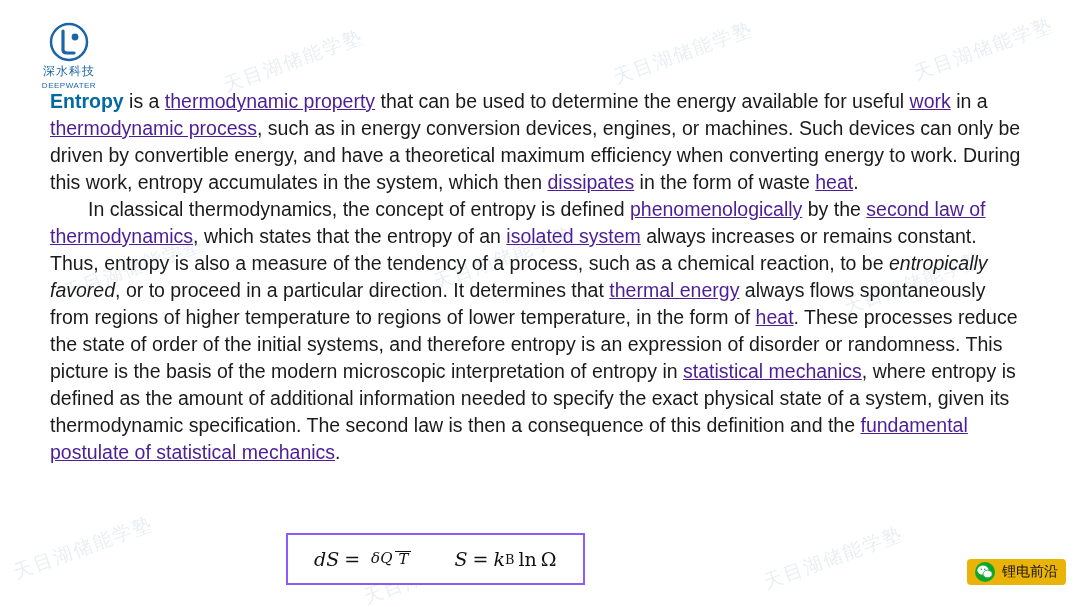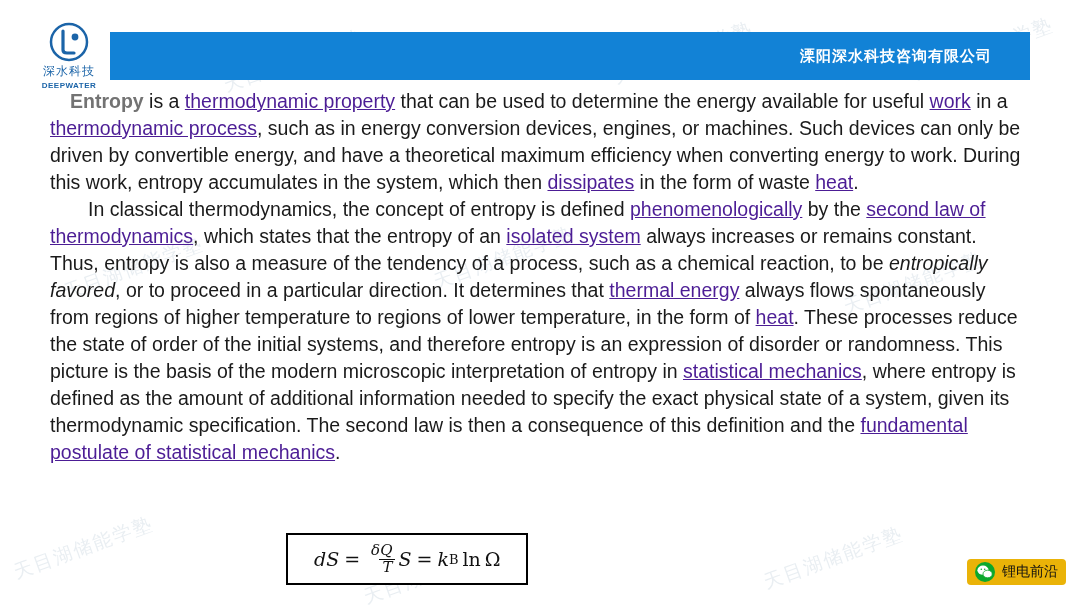--- a/index.html
+++ b/index.html
@@ -49,21 +49,21 @@
     font-size: 12px;
     color: #1b64a8;
     letter-spacing: 1px;
     margin-top: 1px;
     font-family: "DejaVu Sans", sans-serif;
   }
   .logo-en {
     font-size: 8px;
     color: #1b64a8;
     letter-spacing: 0.5px;
-    font-weight: bold;
+    font-weight: normal;
     margin-top: 1px;
   }
 
   
   .header-bar {
     position: absolute;
     left: 110px;
     top: 32px;
     width: 920px;
     height: 48px;
@@ -88,23 +88,22 @@
     top: 88px;
     width: 978px;
     font-size: 19.5px;
     line-height: 27px;
     color: #1a1a1a;
     text-align: left;
   }
   .para { margin: 0 0 0 0; }
   .para + .para { text-indent: 38px; }
   .kw {
-    color: #737373;
+    color: #0369a1;
     font-weight: bold;
-    margin-left: 20px;
   }
   .lnk {
     color: #4c1d95;
     text-decoration: underline;
     cursor: pointer;
   }
   .ital { font-style: italic; }
 
   
   .formula-row {
@@ -114,40 +113,41 @@
     display: flex;
     align-items: center;
   }
   .formula-label {
     font-size: 19px;
     color: #1a1a1a;
     margin-right: 38px;
     white-space: nowrap;
   }
   .formula-box {
-    border: 2px solid #000000;
+    border: 2px solid #8b5cf6;
     background: #ffffff;
     padding: 6px 26px;
     display: flex;
     align-items: center;
+    gap: 40px;
     height: 52px;
     box-sizing: border-box;
   }
   .eq {
     font-family: "DejaVu Serif", serif;
     font-style: italic;
     font-size: 19px;
     color: #111;
     display: flex;
     align-items: center;
   }
   .frac {
     display: inline-flex;
-    flex-direction: column;
-    align-items: flex-end;
+    flex-direction: row;
+    align-items: center;
     vertical-align: middle;
     margin: 0 3px;
     line-height: 1.05;
   }
   .frac .num { font-size: 15px; padding: 0 3px; }
   .frac .den { font-size: 15px; padding: 0 3px; border-top: 1px solid #111; }
   .sub { font-size: 0.68em; vertical-align: sub; font-style: normal; }
   .upr { font-style: normal; }
 
   
@@ -197,23 +197,20 @@
       <svg width="46" height="40" viewBox="0 0 46 40">
         <circle cx="23" cy="20" r="18" fill="none" stroke="#1b64a8" stroke-width="2.5"></circle>
         <path d="M17 9 L17 28 Q17 31 21 31 L28 31" fill="none" stroke="#1b64a8" stroke-width="3.2" stroke-linecap="round"></path>
         <circle cx="29" cy="15" r="3.4" fill="#1b64a8"></circle>
       </svg>
     </div>
     <div class="logo-cn">深水科技</div>
     <div class="logo-en">DEEPWATER</div>
   </div>
 
-  <div class="header-bar">
-    <div class="header-title">溧阳深水科技咨询有限公司</div>
-  </div>
 
   <div class="body-text">
     <p class="para"><span class="kw">Entropy</span><span> is a </span><span class="lnk">thermodynamic property</span><span> that can be used to determine the energy available for useful </span><span class="lnk">work</span><span> in a </span><span class="lnk">thermodynamic process</span><span>, such as in energy conversion devices, engines, or machines. Such devices can only be driven by convertible energy, and have a theoretical maximum efficiency when converting energy to work. During this work, entropy accumulates in the system, which then </span><span class="lnk">dissipates</span><span> in the form of waste </span><span class="lnk">heat</span><span>.</span></p>
 
     <p class="para"><span>In classical thermodynamics, the concept of entropy is defined </span><span class="lnk">phenomenologically</span><span> by the </span><span class="lnk">second law of thermodynamics</span><span>, which states that the entropy of an </span><span class="lnk">isolated system</span><span> always increases or remains constant. Thus, entropy is also a measure of the tendency of a process, such as a chemical reaction, to be </span><span class="ital">entropically favored</span><span>, or to proceed in a particular direction. It determines that </span><span class="lnk">thermal energy</span><span> always flows spontaneously from regions of higher temperature to regions of lower temperature, in the form of </span><span class="lnk">heat</span><span>. These processes reduce the state of order of the initial systems, and therefore entropy is an expression of disorder or randomness. This picture is the basis of the modern microscopic interpretation of entropy in </span><span class="lnk">statistical mechanics</span><span>, where entropy is defined as the amount of additional information needed to specify the exact physical state of a system, given its thermodynamic specification. The second law is then a consequence of this definition and the </span><span class="lnk">fundamental postulate of statistical mechanics</span><span>.</span></p>
   </div>
 
   <div class="formula-row">
     <div class="formula-box">
       <div class="eq">

